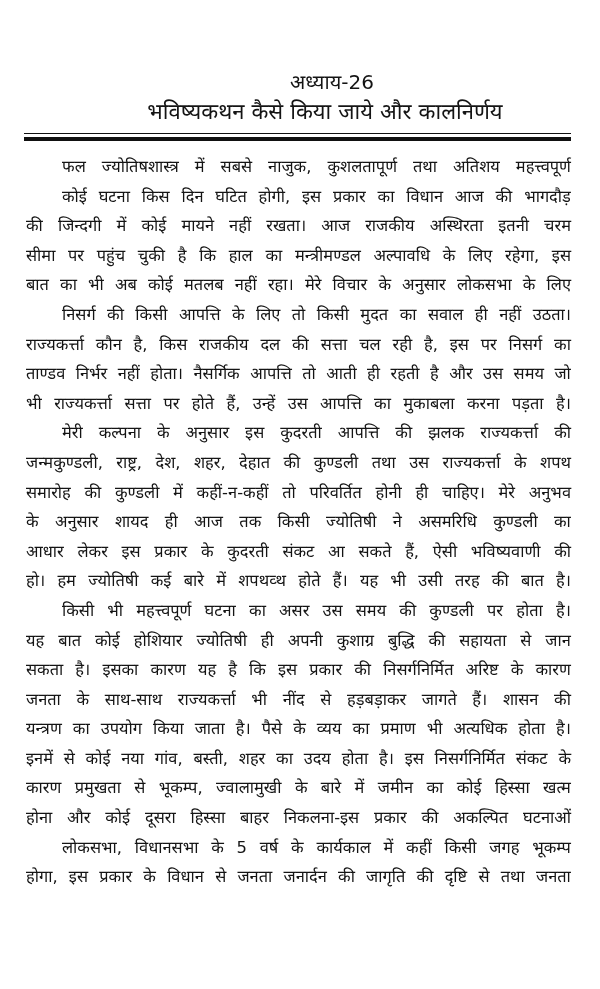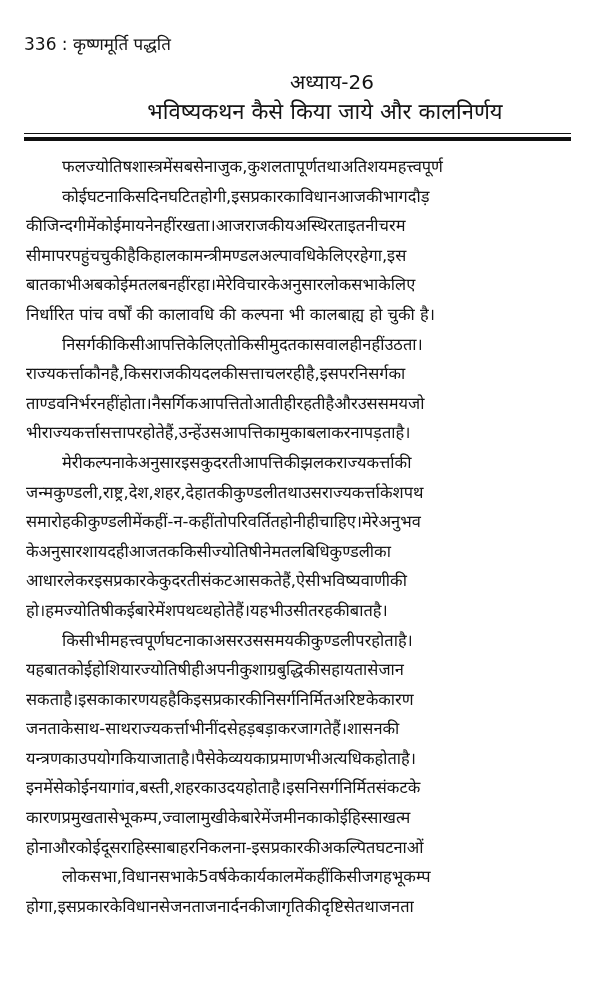--- a/index.html
+++ b/index.html
@@ -74,42 +74,37 @@
     top: 152px;
     width: 545px;
   }
   .line {
     height: 29.6px;
     line-height: 29.6px;
     font-size: 16.4px;
     white-space: nowrap;
     overflow: visible;
     display: flex;
-    justify-content: flex-start;
+    justify-content: space-between;
   }
   .line.indent {
     padding-left: 36px;
   }
   .line.last {
     justify-content: flex-start;
   }
   .line span.w {
     display: inline-block;
   }
 </style>
 </head>
 <body>
 
 <div class="page">
 
-  <div class="running-head">
-    <span>336</span>
-    <span>:</span>
-    <span>कृष्णमूर्ति पद्धति</span>
-  </div>
 
   <div class="chapter-num">अध्याय-26</div>
   <div class="chapter-title">भविष्यकथन कैसे किया जाये और कालनिर्णय</div>
 
   <div class="rule-thin"></div>
   <div class="rule-thick"></div>
 
   <div class="body-text" id="body-text">
 
     <div class="line indent">
@@ -179,21 +174,20 @@
         <span class="w">नहीं</span>
         <span class="w">रहा।</span>
         <span class="w">मेरे</span>
         <span class="w">विचार</span>
         <span class="w">के</span>
         <span class="w">अनुसार</span>
         <span class="w">लोकसभा</span>
         <span class="w">के</span>
         <span class="w">लिए</span>
       </div>
-    <div class="line last">निर्धारित पांच वर्षों की कालावधि की कल्पना भी कालबाह्य हो चुकी है।</div>
 
     <div class="line indent">
         <span class="w">निसर्ग</span>
         <span class="w">की</span>
         <span class="w">किसी</span>
         <span class="w">आपत्ति</span>
         <span class="w">के</span>
         <span class="w">लिए</span>
         <span class="w">तो</span>
         <span class="w">किसी</span>
@@ -299,21 +293,21 @@
     <div class="line">
         <span class="w">के</span>
         <span class="w">अनुसार</span>
         <span class="w">शायद</span>
         <span class="w">ही</span>
         <span class="w">आज</span>
         <span class="w">तक</span>
         <span class="w">किसी</span>
         <span class="w">ज्योतिषी</span>
         <span class="w">ने</span>
-        <span class="w">मतलबिधि</span>
+        <span class="w">असमरिधि</span>
         <span class="w">कुण्डली</span>
         <span class="w">का</span>
       </div>
     <div class="line">
         <span class="w">आधार</span>
         <span class="w">लेकर</span>
         <span class="w">इस</span>
         <span class="w">प्रकार</span>
         <span class="w">के</span>
         <span class="w">कुदरती</span>

